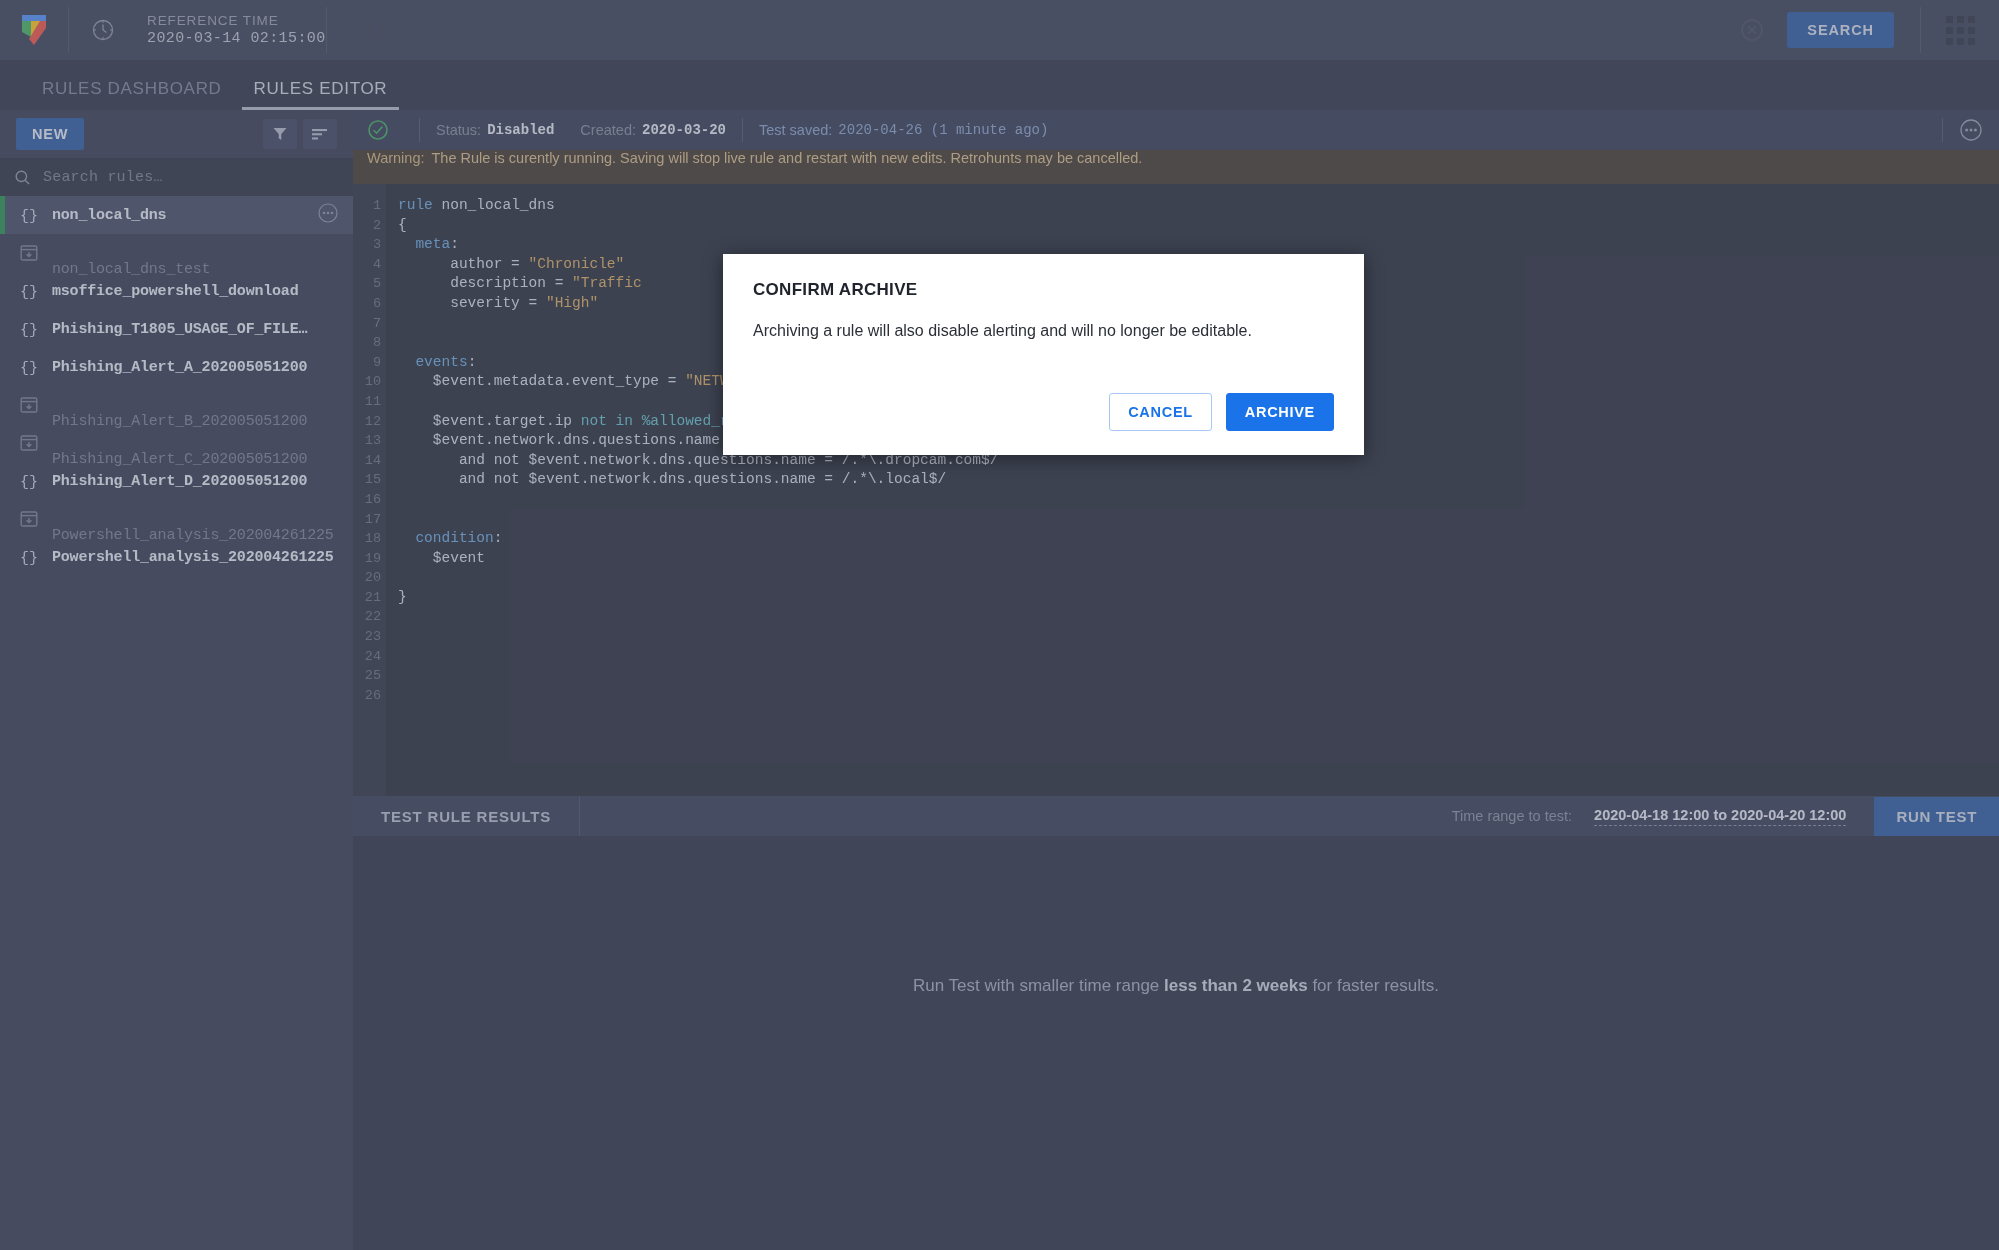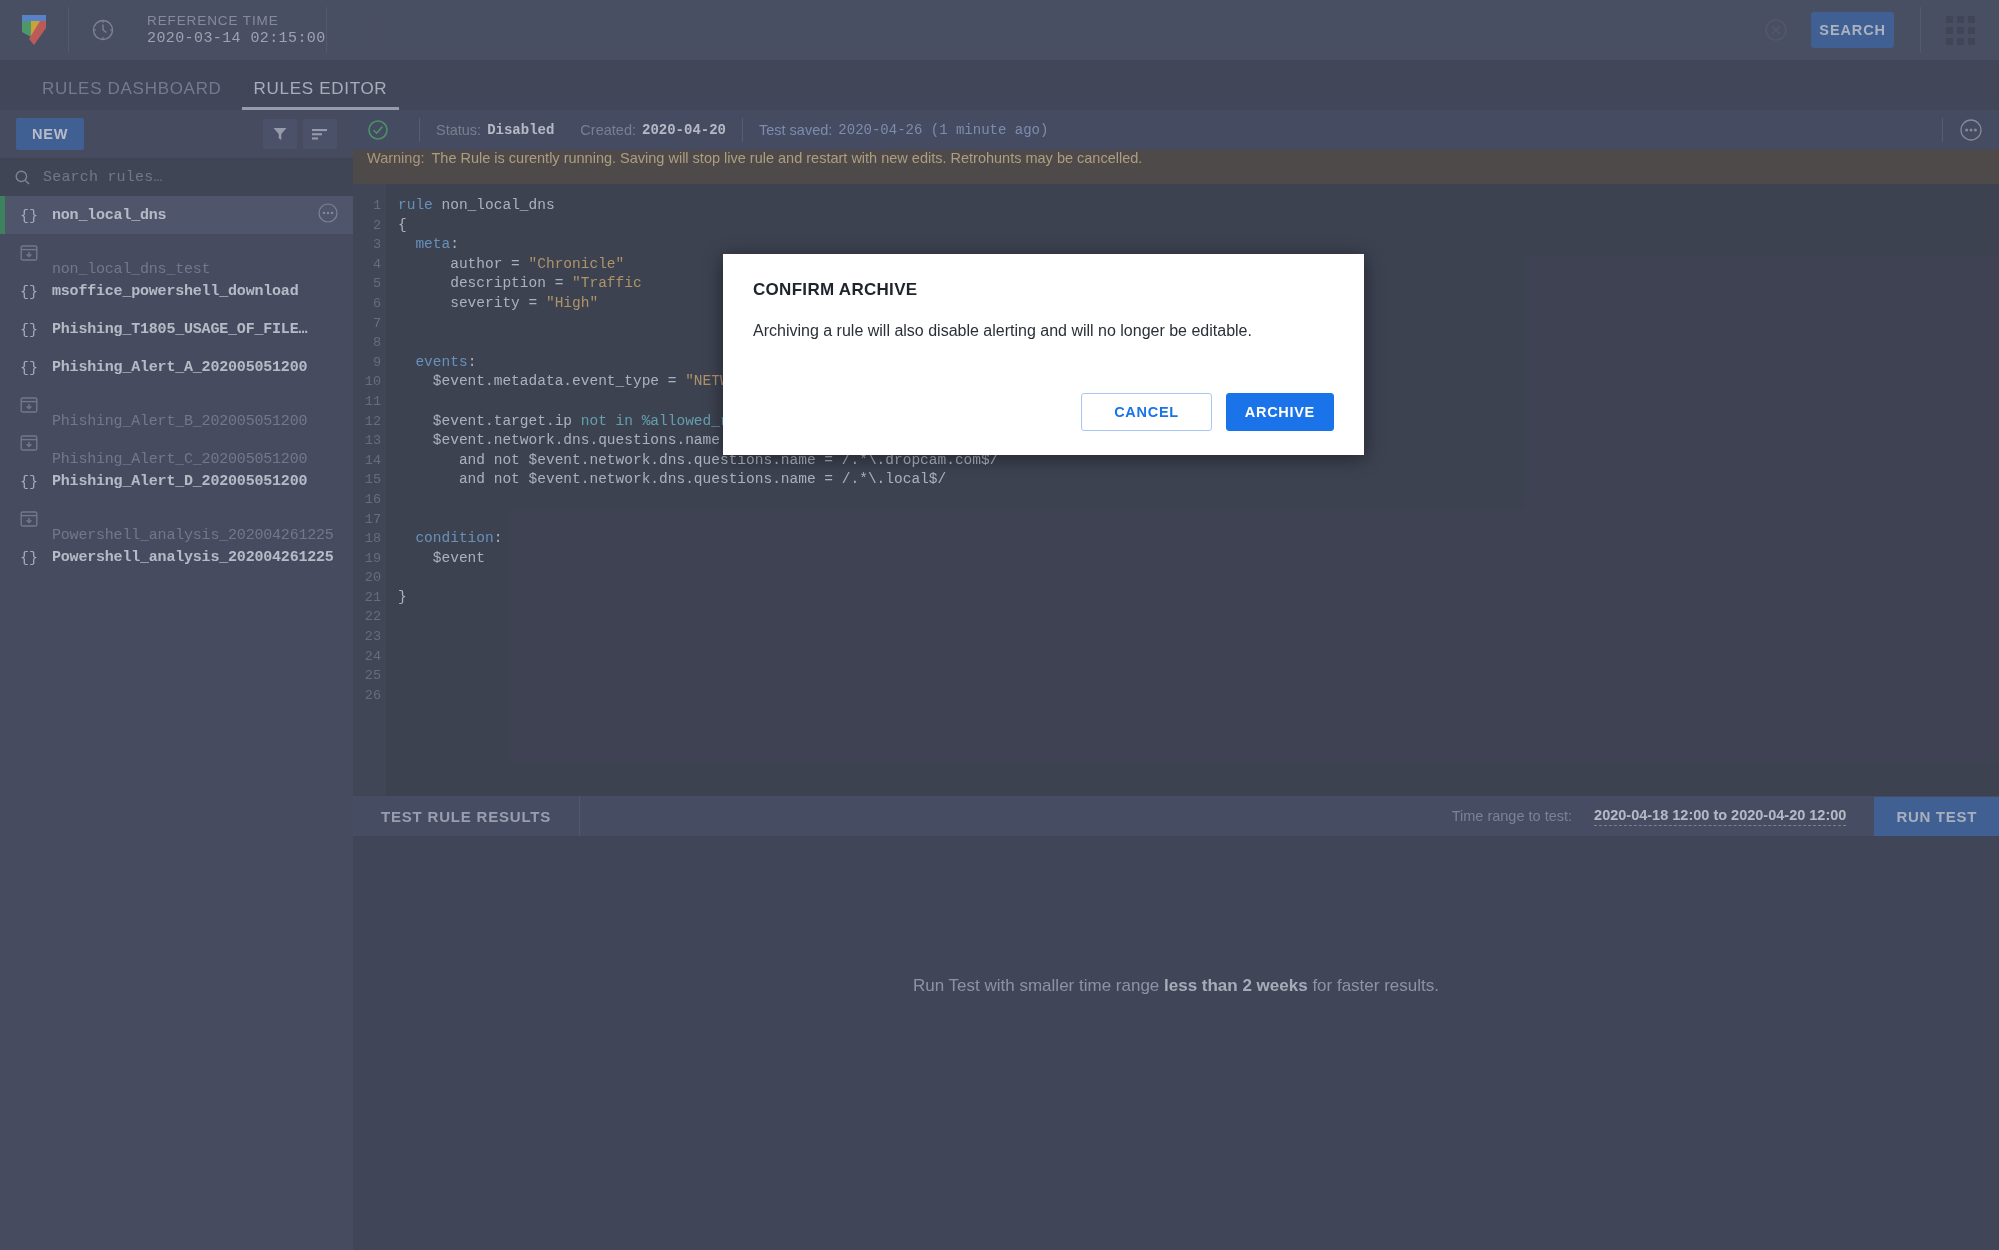--- a/index.html
+++ b/index.html
@@ -34,21 +34,21 @@
   .search-glass { width: 26px; height: 26px; }
   .search-input-fake {
     flex: 1; background: transparent; border: none; outline: none;
     color: #c9ccd6; font-size: 15px; font-family: "Liberation Sans", sans-serif;
     padding-left: 16px;
   }
   .clear-circle { width: 26px; height: 26px; margin-right: 22px; cursor: pointer; }
   .search-btn {
     background: #1b4c96; color: #cdd4e2; border: none;
     font-size: 14.5px; font-weight: bold; letter-spacing: 0.9px;
-    padding: 10px 8px; border-radius: 3px; cursor: pointer;
+    padding: 10px 20px; border-radius: 3px; cursor: pointer;
     margin-right: 26px;
   }
   .apps-cell { width: 78px; height: 60px; display: flex; align-items: center; justify-content: center; }
   .apps-grid { display: grid; grid-template-columns: repeat(3, 7px); grid-template-rows: repeat(3, 7px); gap: 4px; }
   .apps-grid i { background: #1d2232; display: block; width: 7px; height: 7px; }
 
   
   .tabsbar {
     position: absolute; top: 60px; left: 0; width: 1999px; height: 50px;
     background: #1d2338; display: flex; align-items: flex-end; padding-left: 26px;
@@ -190,21 +190,21 @@
     font-size: 17px; font-weight: bold; color: #1f232b; letter-spacing: 0.3px;
     margin-bottom: 18px;
   }
   .modal-body { font-size: 16px; color: #2b3038; line-height: 25px; }
   .modal-actions {
     position: absolute; right: 30px; bottom: 24px; display: flex; gap: 14px;
   }
   .btn-cancel {
     background: #fff; color: #1a73e8; border: 1px solid #a9c7f4;
     font-size: 14.5px; font-weight: bold; letter-spacing: 0.7px;
-    padding: 10px 32px; border-radius: 3px; cursor: pointer;
+    padding: 10px 18px; border-radius: 3px; cursor: pointer;
   }
   .btn-archive {
     background: #1a73e8; color: #fff; border: 1px solid #1a73e8;
     font-size: 14.5px; font-weight: bold; letter-spacing: 0.7px;
     padding: 10px 18px; border-radius: 3px; cursor: pointer;
   }
 </style>
 </head>
 <body>
 
@@ -393,21 +393,21 @@
 
     <div class="statusbar">
       <svg class="check-circle" viewBox="0 0 22 22">
         <circle cx="11" cy="11" r="9" fill="none" stroke="#2f9e52" stroke-width="1.6"></circle>
         <path d="M6.6 11.2 L9.6 14.2 L15.4 7.6" fill="none" stroke="#2f9e52" stroke-width="1.6"></path>
       </svg>
       <div class="vsep"></div>
       <span class="st-label">Status:</span>
       <span class="st-value">Disabled</span>
       <span class="st-label" style="margin-left:26px;">Created:</span>
-      <span class="st-value">2020-04-20</span>
+      <span class="st-value">2020-03-20</span>
       <div class="vsep"></div>
       <span class="st-saved-label">Test saved:</span>
       <span class="st-saved-value">2020-04-26 (1 minute ago)</span>
       <div class="status-more">
         <div class="vsep" style="margin:0;"></div>
         <svg width="24" height="24" viewBox="0 0 24 24">
           <circle cx="12" cy="12" r="10" fill="none" stroke="#8d93a6" stroke-width="1.3"></circle>
           <circle cx="7.6" cy="12" r="1.5" fill="#8d93a6"></circle>
           <circle cx="12" cy="12" r="1.5" fill="#8d93a6"></circle>
           <circle cx="16.4" cy="12" r="1.5" fill="#8d93a6"></circle>

